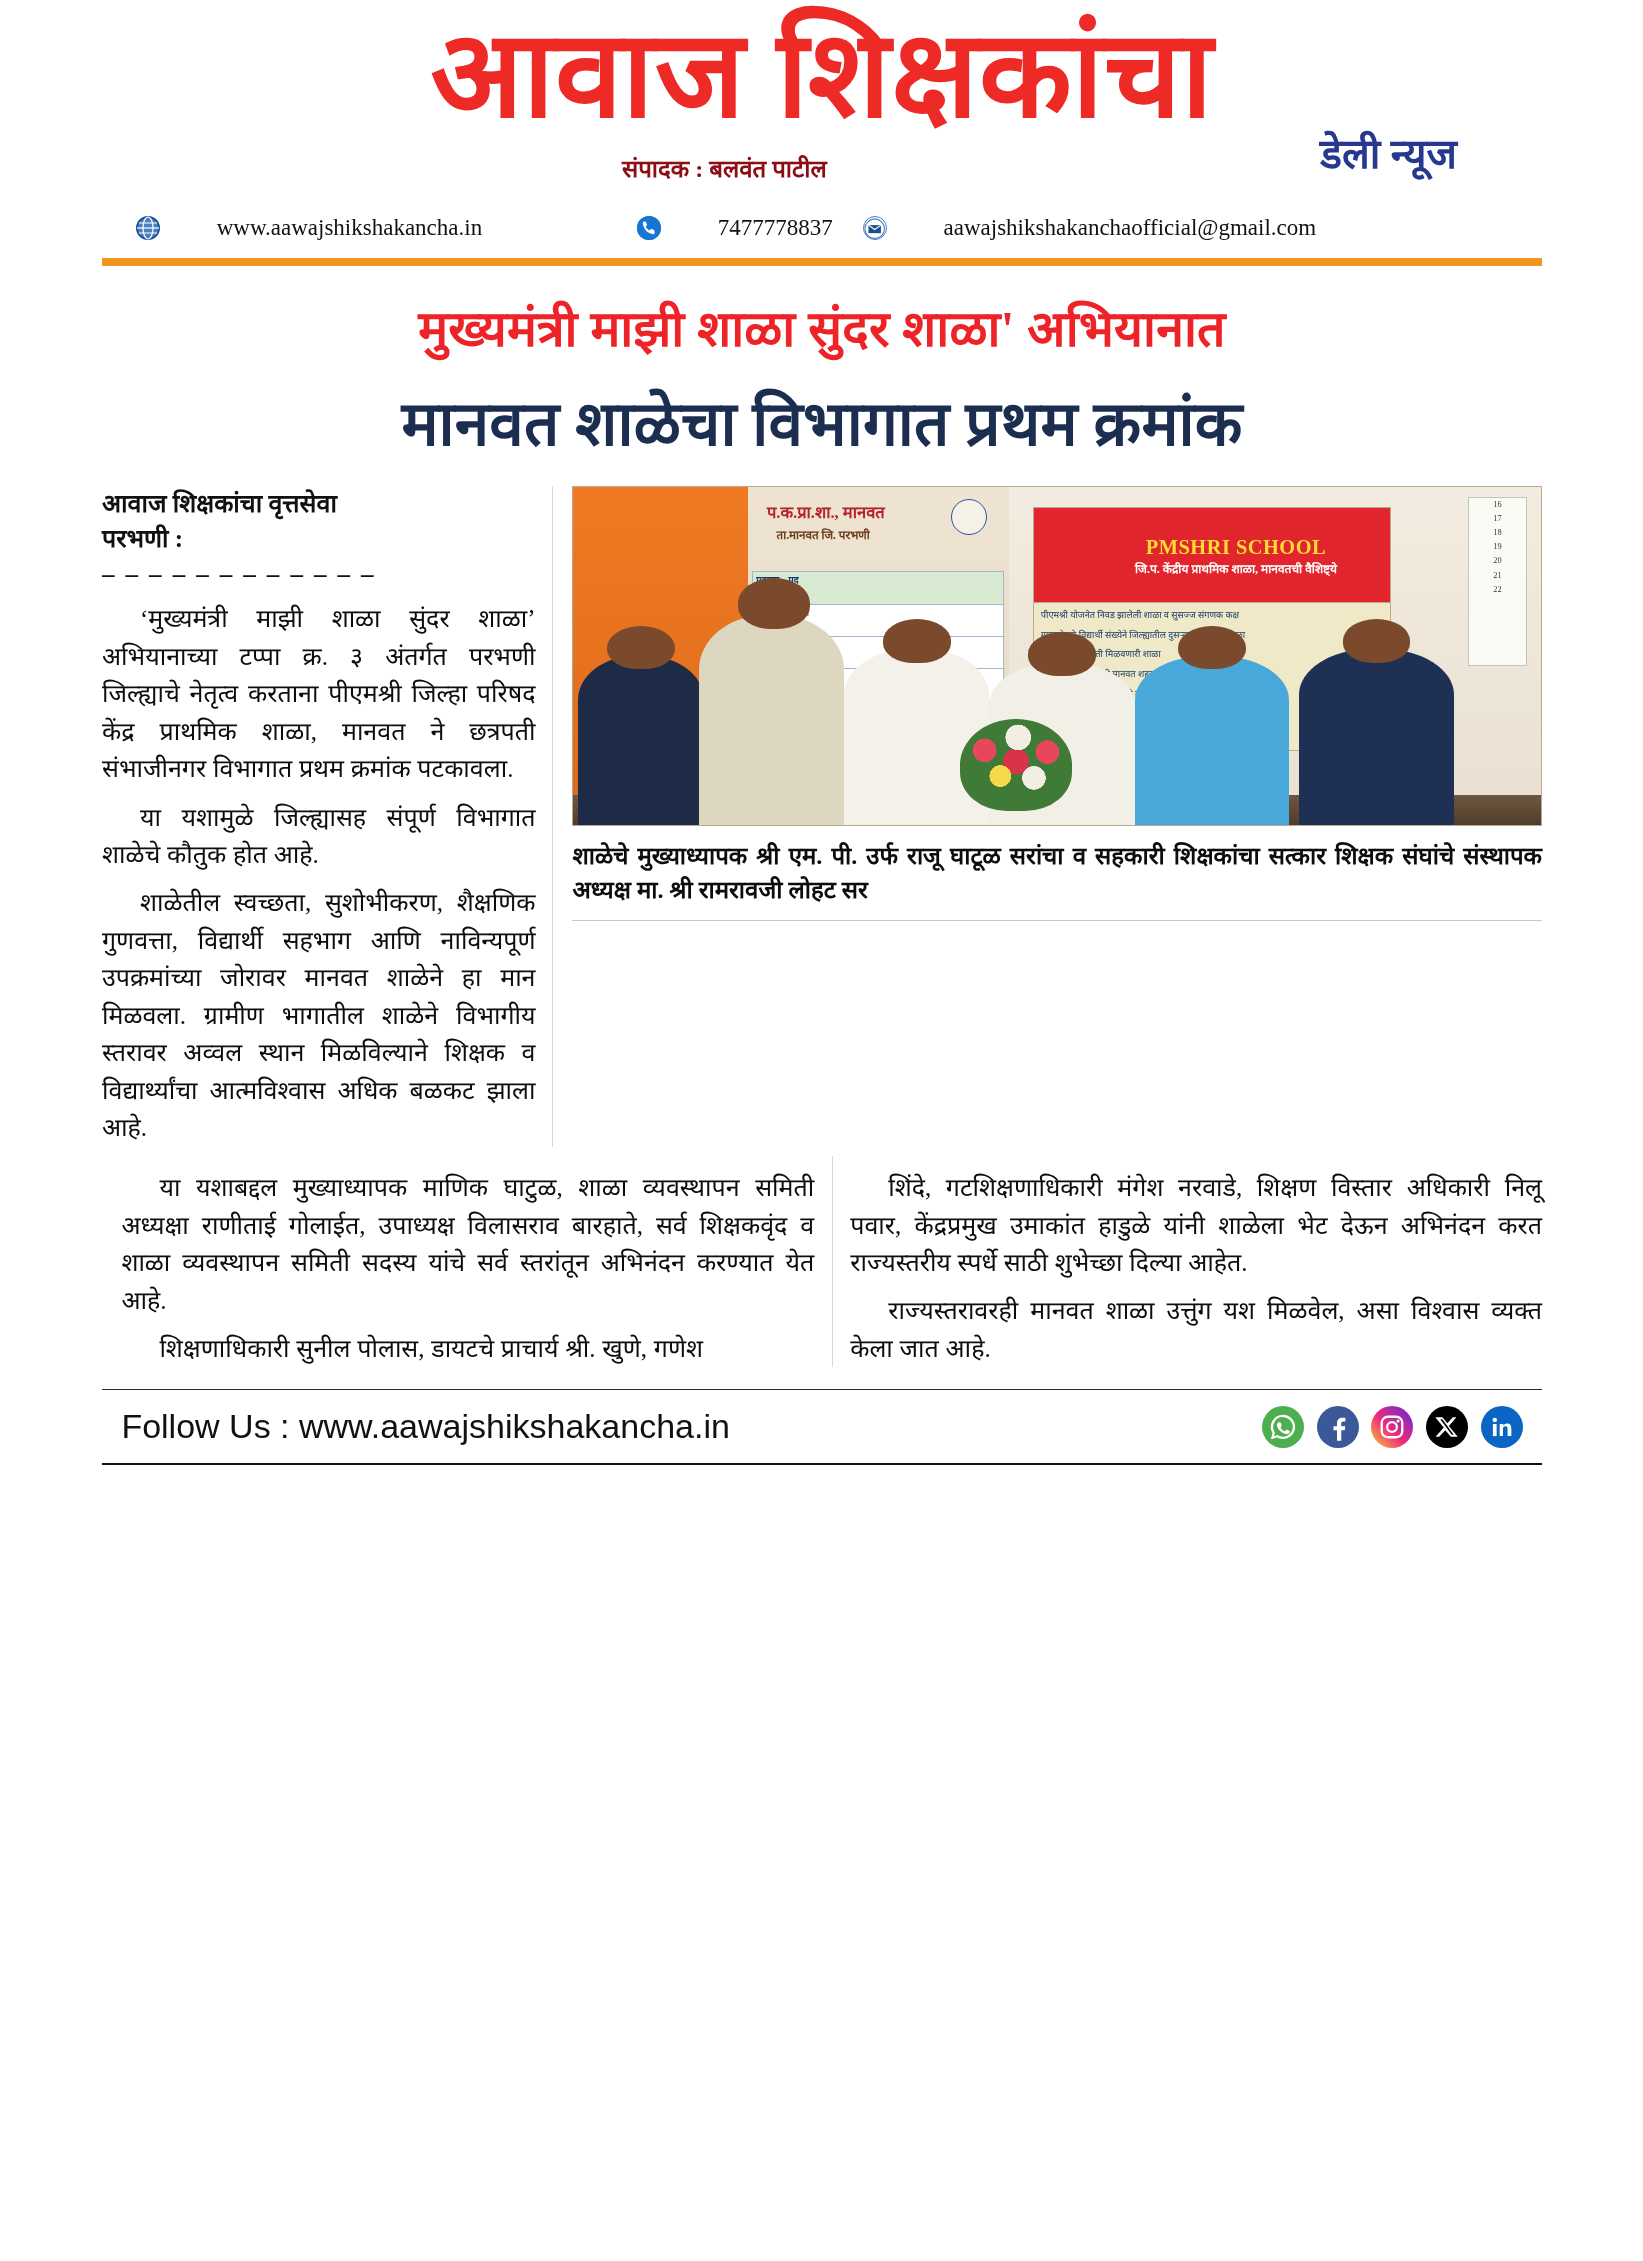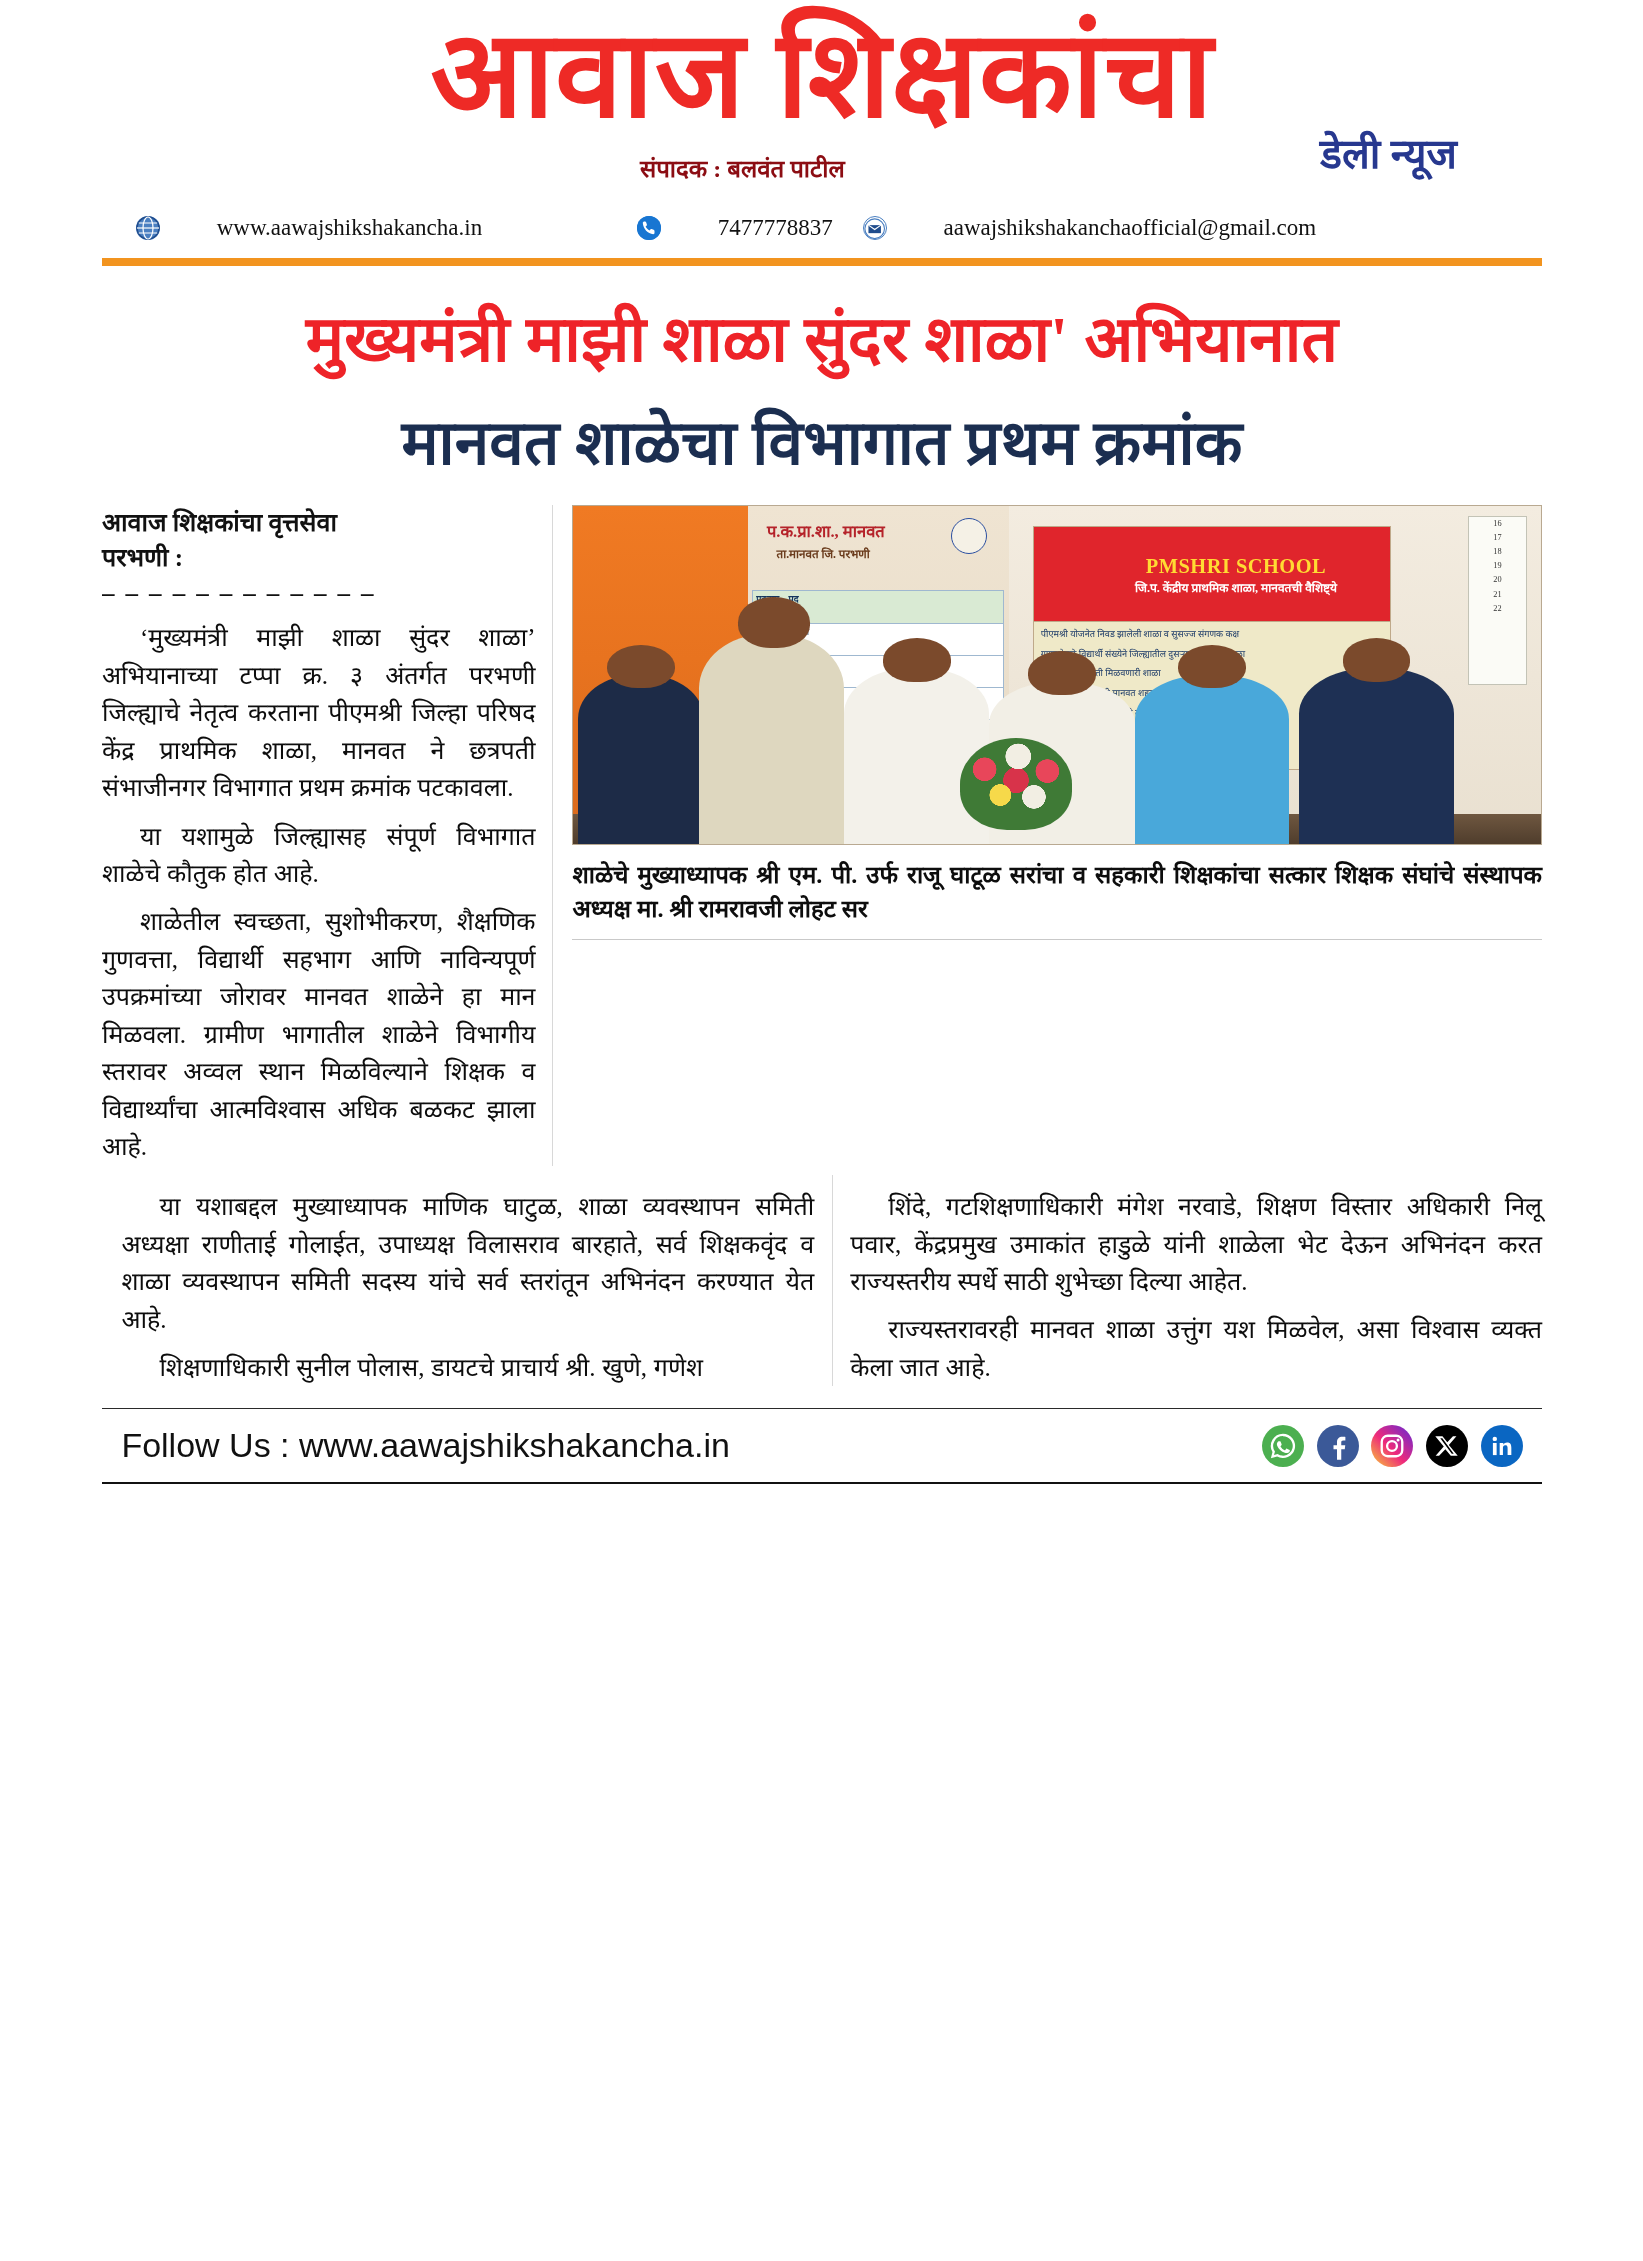--- a/index.html
+++ b/index.html
@@ -33,21 +33,21 @@
     margin-top: 13px;
     font-family: "Liberation Serif", "DejaVu Serif", serif;
   }
   .sub-row {
     position: relative;
     height: 58px;
     margin-top: -3.9px;
   }
   .editor {
     position: absolute;
-    left: 538px;
+    left: 520px;
     top: 16.5px;
     color: #8c0d13;
     font-weight: bold;
     font-size: 24px;
     white-space: nowrap;
   }
   .daily-news {
     position: absolute;
     right: 85px;
     top: -10.7px;
@@ -84,21 +84,21 @@
     height: 8.3px;
     background: #f2941f;
     margin-top: 10.7px;
   }
 
   
   .headline-red {
     text-align: center;
     color: #ee2328;
     font-weight: bold;
-    font-size: 64px;
+    font-size: 50px;
     margin-top: 27px;
     white-space: nowrap;
     letter-spacing: 0.2px;
   }
   .headline-navy {
     text-align: center;
     color: #1b2e50;
     font-weight: bold;
     font-size: 62px;
     margin-top: 17.5px;

